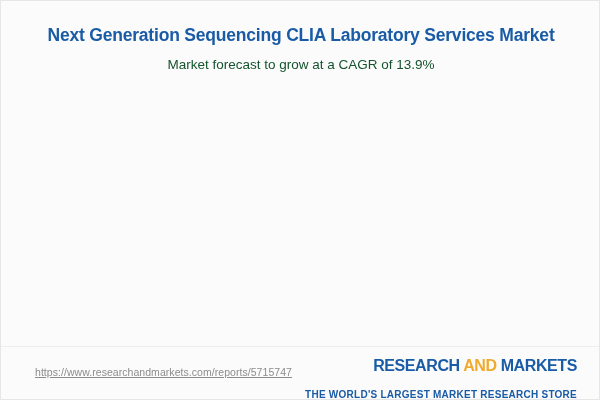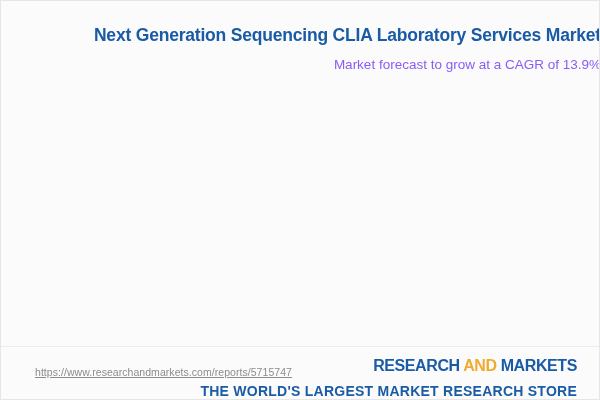--- a/index.html
+++ b/index.html
@@ -22,35 +22,35 @@
     border: 1px solid #e6e6e6;
     overflow: hidden;
   }
 
   
   .header {
     position: absolute;
     top: 0;
     left: 0;
     width: 600px;
-    text-align: right;
+    text-align: center;
   }
   .chart-title {
     margin: 24px 0 0 0;
     font-size: 17.5px;
     font-weight: bold;
     letter-spacing: -0.2px;
     color: #1a5ba6;
     font-family: "Liberation Sans", sans-serif;
   }
   .chart-subtitle {
     margin: 11px 0 0 0;
     font-size: 13.5px;
     font-weight: normal;
-    color: #8b5cf6;
+    color: #14532d;
     font-family: "Liberation Sans", sans-serif;
   }
 
   
   .plot {
     position: absolute;
     left: 0;
     top: 86px;
     width: 600px;
     height: 250px;
@@ -104,22 +104,22 @@
   .logo-main {
     font-size: 16px;
     font-weight: bold;
     letter-spacing: -0.4px;
     line-height: 1.05;
     color: #1a5ba6;
     white-space: nowrap;
   }
   .logo-and { color: #f0ab2e; }
   .logo-tagline {
-    margin-top: 8px;
-    font-size: 14px;
+    margin-top: 14px;
+    font-size: 10px;
     font-weight: bold;
     letter-spacing: 0.25px;
     color: #1a5ba6;
     white-space: nowrap;
   }
 </style>
 </head>
 <body>
 
 <div class="card">

